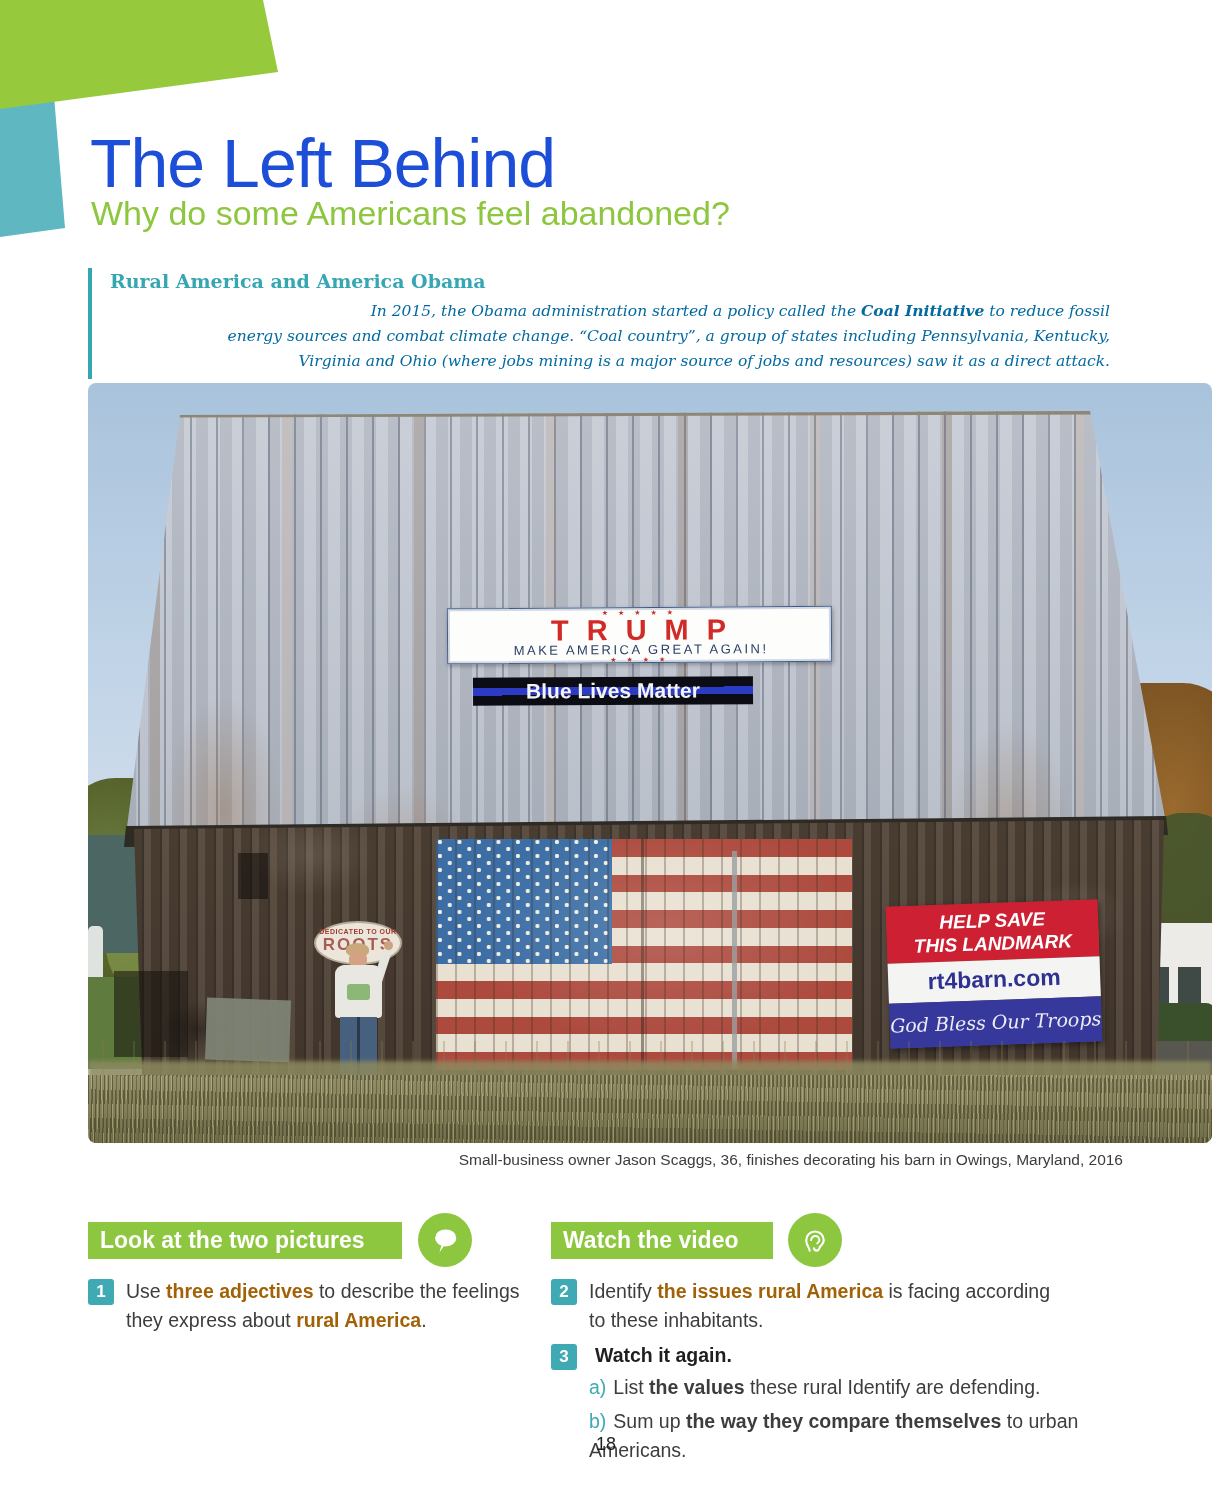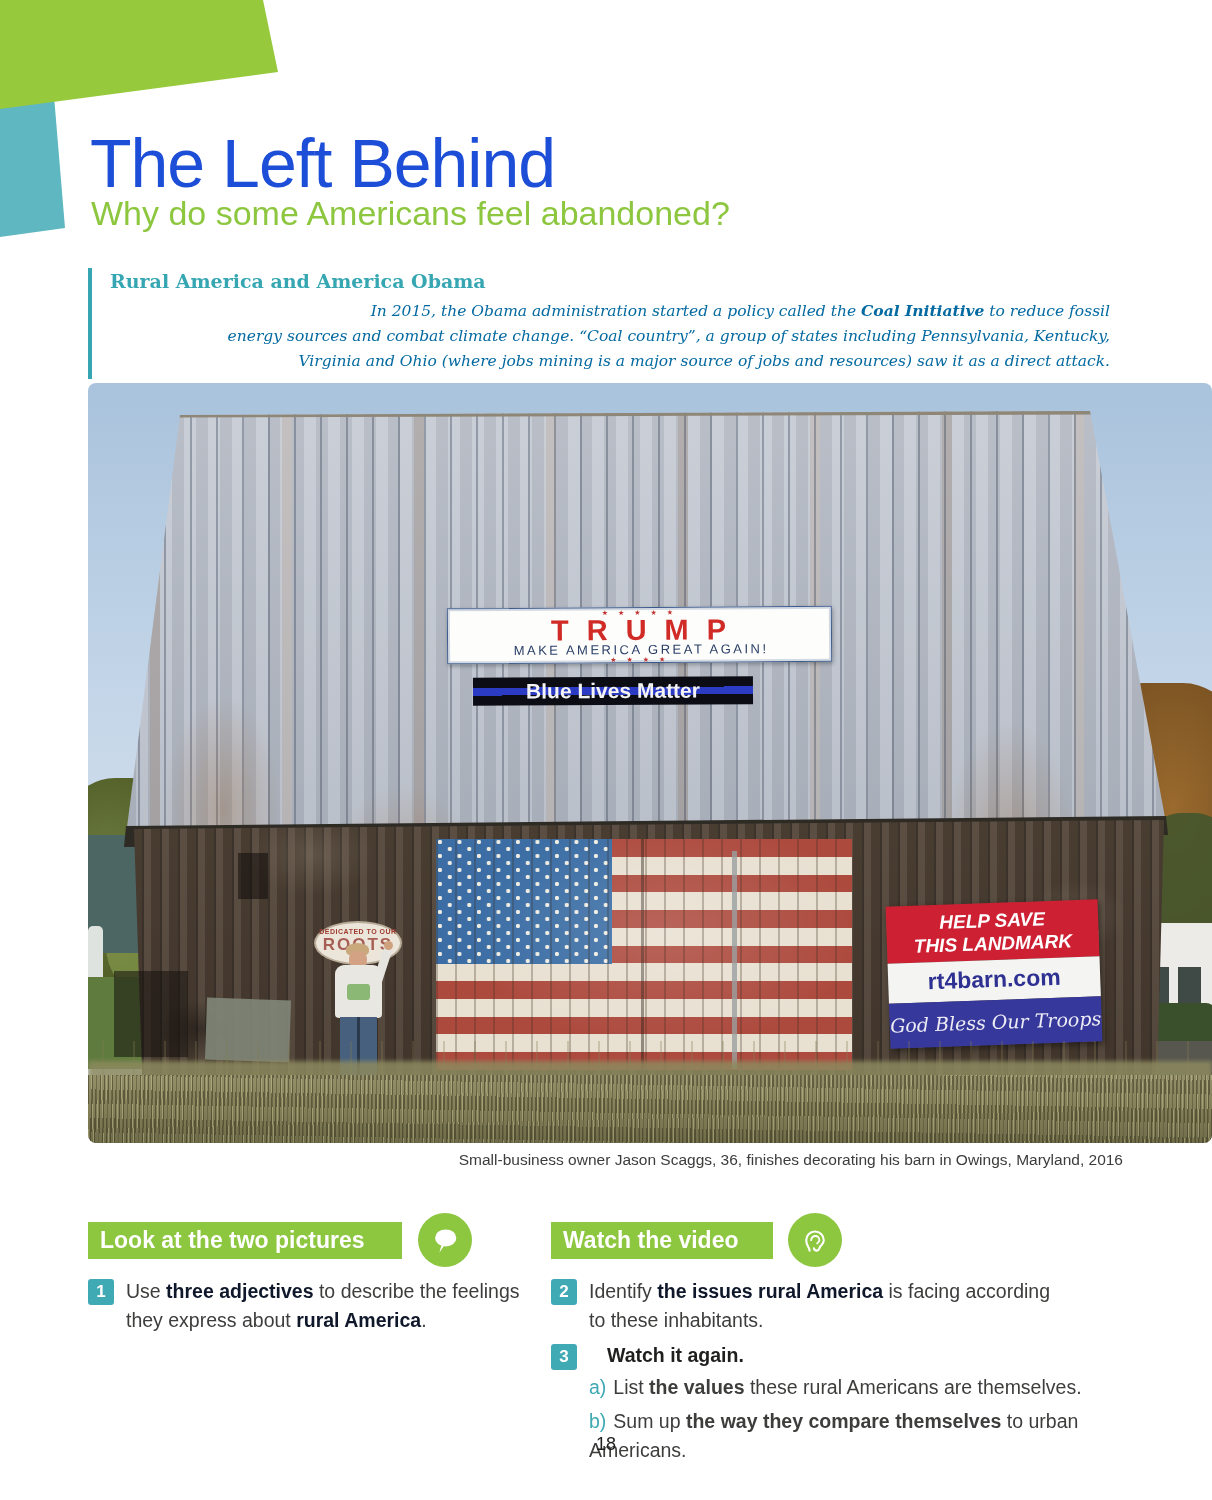--- a/index.html
+++ b/index.html
@@ -142,22 +142,22 @@
   .icon-right{left:788px;top:1213px;}
   .q{position:absolute;}
   .q1{left:88px;top:1277px;width:450px;}
   .q2{left:551px;top:1277px;width:560px;}
   .q3{left:551px;top:1342px;width:620px;}
   .qnum{position:absolute;left:0;top:2px;width:26px;height:26px;background:#3fa9b4;color:#fff;
     font-weight:bold;font-size:17px;text-align:center;line-height:26px;border-radius:3px;}
   .qtext{margin-left:38px;font-size:19.5px;line-height:1.48;color:#3d3d3c;}
   .q1 .qtext{width:395px;}
   .q2 .qtext{width:470px;}
-  .qtext b{color:#0f172a;}
-  .qhead{margin-left:56px;font-size:19.5px;font-weight:bold;color:#1f1f1e;line-height:1.4;}
+  .qtext b{color:#a16207;}
+  .qhead{margin-left:44px;font-size:19.5px;font-weight:bold;color:#1f1f1e;line-height:1.4;}
   .sub{margin-left:38px;font-size:19.5px;line-height:1.5;color:#3d3d3c;margin-top:4px;}
   .sub-label{color:#3fa9b4;margin-right:7px;}
   .pagenum{position:absolute;left:0;top:1434px;width:1212px;text-align:center;
     font-size:18px;color:#1f1f1e;}
 </style>
 </head>
 <body>
 
 <div class="badge-teal"></div>
 <div class="badge-green"></div>
@@ -271,17 +271,17 @@
 </div>
 
 <div class="q q2">
   <div class="qnum">2</div>
   <div class="qtext"><span>Identify </span><b>the issues rural America</b><span> is facing according to these inhabitants.</span></div>
 </div>
 
 <div class="q q3">
   <div class="qnum">3</div>
   <div class="qhead">Watch it again.</div>
-  <div class="sub"><span class="sub-label">a)</span><span>List </span><b>the values</b><span> these rural Americans are themselves.</span></div>
+  <div class="sub"><span class="sub-label">a)</span><span>List </span><b>the values</b><span> these rural Identify are defending.</span></div>
   <div class="sub"><span class="sub-label">b)</span><span>Sum up </span><b>the way they compare themselves</b><span> to urban Americans.</span></div>
 </div>
 
 <div class="pagenum">18</div>
 
 </body></html>

